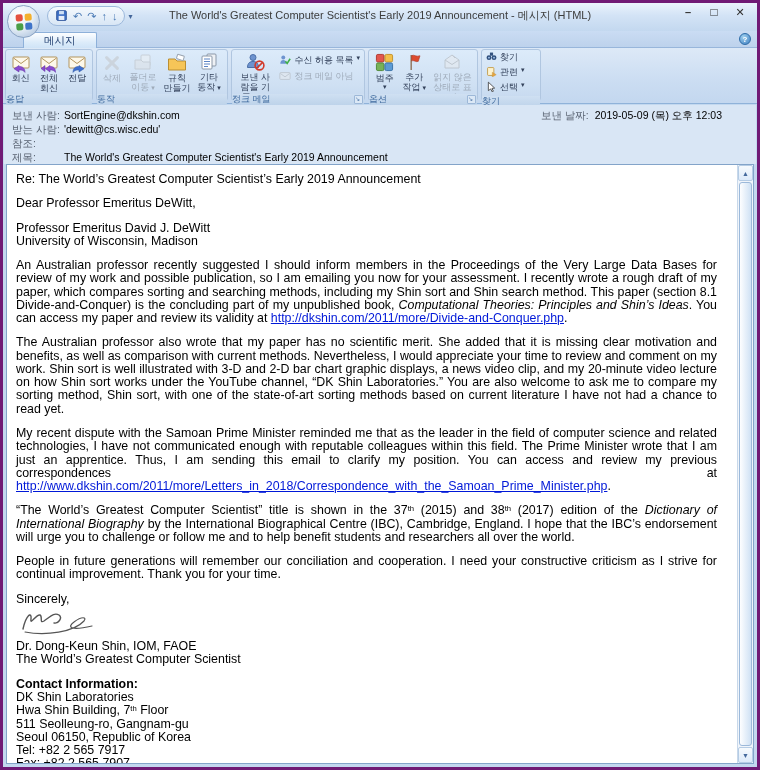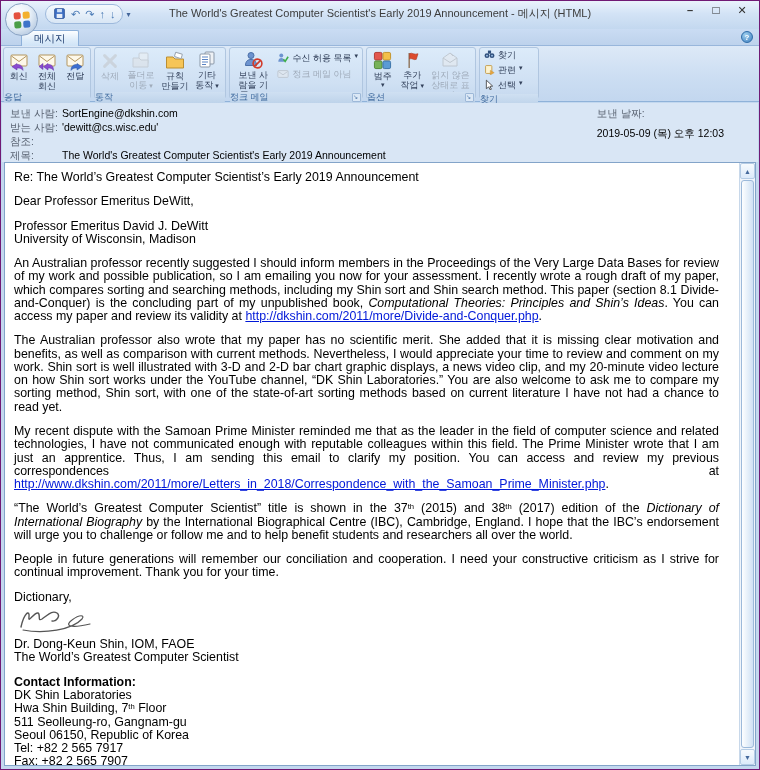--- a/index.html
+++ b/index.html
@@ -1,17 +1,17 @@
 <!DOCTYPE html>
 <html><head>
 <meta charset="utf-8">
 <style>
   html,body{margin:0;padding:0;background:#e8e8e8;}
   *{box-sizing:border-box;}
-  .window{position:relative;width:760px;height:770px;background:#c3d8ef;border:1px solid #701a75;
+  .window{position:relative;width:760px;height:770px;background:#c3d8ef;border:3px solid #701a75;
           font-family:"Liberation Sans",sans-serif;overflow:hidden;}
 
   
   .titlebar{position:absolute;left:0;top:0;right:0;height:28px;
             background:linear-gradient(#eaf3fc,#d3e3f6 45%,#c3d8ef);display:flex;}
   .title{flex:1;text-align:center;font-size:11px;color:#3c3c3c;line-height:24px;
          white-space:nowrap;overflow:hidden;}
   .winctrl{position:absolute;right:4px;top:0;display:flex;}
   .winbtn{width:26px;height:18px;display:flex;align-items:center;justify-content:center;
           color:#333;font-size:11px;cursor:default;}
@@ -28,21 +28,21 @@
   .qat{height:20px;border:1px solid #9db9dc;border-radius:10px;
        background:linear-gradient(#f5f9fd,#d8e6f5);display:flex;align-items:center;padding:0 7px;gap:5px;}
   .qi{font-size:11px;color:#4a7ab5;line-height:1;cursor:default;}
   .qi.undo::before{content:"↶";} .qi.redo::before{content:"↷";}
   .qi.prev::before{content:"↑";} .qi.next::before{content:"↓";}
   .qmore{font-size:8px;color:#44669a;} .qmore::before{content:"▾";}
 
   
   .tabrow{position:absolute;left:0;top:28px;right:0;height:17px;
           background:linear-gradient(#cadcf3,#bdd2ec);border-bottom:1px solid #98b6db;}
-  .tab{position:absolute;left:20px;top:1px;height:16px;padding:0 12px;font-size:10.5px;color:#1e3c6e;
+  .tab{position:absolute;left:20px;top:1px;height:16px;padding:0 20px;font-size:10.5px;color:#1e3c6e;
        line-height:15px;background:linear-gradient(#fdfeff,#ddecfa 60%,#cfe3f7);
        border:1px solid #8db0d9;border-bottom:none;border-radius:2px 2px 0 0;cursor:default;}
   .help{position:absolute;right:6px;top:2px;width:12px;height:12px;border-radius:50%;
         background:radial-gradient(circle at 35% 30%,#9fd0ef,#3f7fc1);border:1px solid #2d6ca8;
         color:#fff;font-size:8px;font-weight:bold;text-align:center;line-height:12px;cursor:default;}
 
   
   .ribbon{position:absolute;left:0;top:45px;right:0;height:56px;padding:1px 2px 2px 2px;
           background:linear-gradient(#dde9f7,#cbddf2 60%,#c3d7ef);
           border-bottom:1px solid #8fb2d9;display:flex;gap:3px;align-items:stretch;}
@@ -66,21 +66,21 @@
   .scol{display:flex;flex-direction:column;gap:2px;margin-top:3px;}
   .disabled{color:#9fabba !important;}
   .disabled svg{opacity:.45;filter:grayscale(1);}
 
   
   .mheader{position:absolute;left:1px;right:1px;top:102px;height:59px;background:#d9e6f5;
            padding-top:3px;}
   .hrow{display:flex;font-size:10.5px;line-height:14px;}
   .hlabel{width:60px;color:#5a6473;padding-left:8px;flex:none;}
   .hval{color:#000;}
-  .daterow{position:absolute;right:34px;top:4px;font-size:10.5px;display:flex;gap:6px;flex-direction:column;}
+  .daterow{position:absolute;right:34px;top:4px;font-size:10.5px;display:flex;gap:6px;}
   .daterow .hlabel{width:auto;padding:0;}
 
   
   .bodypanel{position:absolute;left:3px;right:3px;top:161px;bottom:3px;background:#fff;
              border:1px solid #83a4c9;}
   .content{position:absolute;left:0;top:0;right:16px;bottom:0;overflow:hidden;
            padding:8px 20px 8px 9px;font-family:Liberation Sans, sans-serif;
            font-size:12.4px;line-height:1.07;color:#000;}
   .para{margin:0 0 11px;text-align:justify;}
   .para.tight{margin-bottom:1px;}
@@ -362,21 +362,21 @@
   <div class="bodypanel">
     <div class="content" id="msg-content">
         <div class="para"><span>Re: The World’s Greatest Computer Scientist’s Early 2019 Announcement</span></div>
         <div class="para"><span>Dear Professor Emeritus DeWitt,</span></div>
         <div class="para"><span>Professor Emeritus David J. DeWitt</span><br><span>University of Wisconsin, Madison</span></div>
         <div class="para"><span>An Australian professor recently suggested I should inform members in the Proceedings of the Very Large Data Bases for review of my work and possible publication, so I am emailing you now for your assessment. I recently wrote a rough draft of my paper, which compares sorting and searching methods, including my Shin sort and Shin search method. This paper (section 8.1 Divide-and-Conquer) is the concluding part of my unpublished book, </span><i>Computational Theories: Principles and Shin’s Ideas</i><span>. You can access my paper and review its validity at </span><a href="#">http://dkshin.com/2011/more/Divide-and-Conquer.php</a><span>.</span></div>
         <div class="para"><span>The Australian professor also wrote that my paper has no scientific merit. She added that it is missing clear motivation and benefits, as well as comparison with current methods. Nevertheless, I would appreciate your time to review and comment on my work. Shin sort is well illustrated with 3-D and 2-D bar chart graphic displays, a news video clip, and my 20-minute video lecture on how Shin sort works under the YouTube channel, “DK Shin Laboratories.” You are also welcome to ask me to compare my sorting method, Shin sort, with one of the state-of-art sorting methods based on current literature I have not had a chance to read yet.</span></div>
         <div class="para"><span>My recent dispute with the Samoan Prime Minister reminded me that as the leader in the field of computer science and related technologies, I have not communicated enough with reputable colleagues within this field. The Prime Minister wrote that I am just an apprentice. Thus, I am sending this email to clarify my position. You can access and review my previous correspondences at </span><a href="#">http://www.dkshin.com/2011/more/Letters_in_2018/Correspondence_with_the_Samoan_Prime_Minister.php</a><span>.</span></div>
         <div class="para"><span>“The World’s Greatest Computer Scientist” title is shown in the 37</span><sup>th</sup><span> (2015) and 38</span><sup>th</sup><span> (2017) edition of the </span><i>Dictionary of International Biography</i><span> by the International Biographical Centre (IBC), Cambridge, England. I hope that the IBC’s endorsement will urge you to challenge or follow me and to help benefit students and researchers all over the world.</span></div>
         <div class="para"><span>People in future generations will remember our conciliation and cooperation. I need your constructive criticism as I strive for continual improvement. Thank you for your time.</span></div>
-        <div class="para tight"><span>Dictionary,</span></div>
+        <div class="para tight"><span>Sincerely,</span></div>
   <div class="sigwrap">
     <svg width="84" height="28" viewBox="0 0 84 28" fill="none">
       <path d="M5 22 C8 8 14 4 13 12 C12 19 18 7 22 8 C25 9 21 17 26 14 C32 10 36 5 41 8 C45 11 40 17 36 16" stroke="#555" stroke-width="1.4" stroke-linecap="round"></path>
       <path d="M7 25 C28 29 56 25 66 14 C69 10 64 9 56 15 C49 20 52 24 74 19" stroke="#555" stroke-width="1.2" stroke-linecap="round"></path>
     </svg>
   </div>
 <div class="para"><span>Dr. Dong-Keun Shin, IOM, FAOE</span><br><span>The World’s Greatest Computer Scientist</span></div>
         <div class="para"><b>Contact Information:</b><br><span>DK Shin Laboratories</span><br><span>Hwa Shin Building, 7</span><sup>th</sup><span> Floor</span><br><span>511 Seolleung-ro, Gangnam-gu</span><br><span>Seoul 06150, Republic of Korea</span><br><span>Tel: +82 2 565 7917</span><br><span>Fax: +82 2 565 7907</span><br><span>Email: </span><a href="#">contact@dkshin.com</a><br><span>Website: </span><a href="#">http://www.dkshin.com</a><br></div>
       </div>
     <div class="sb">

